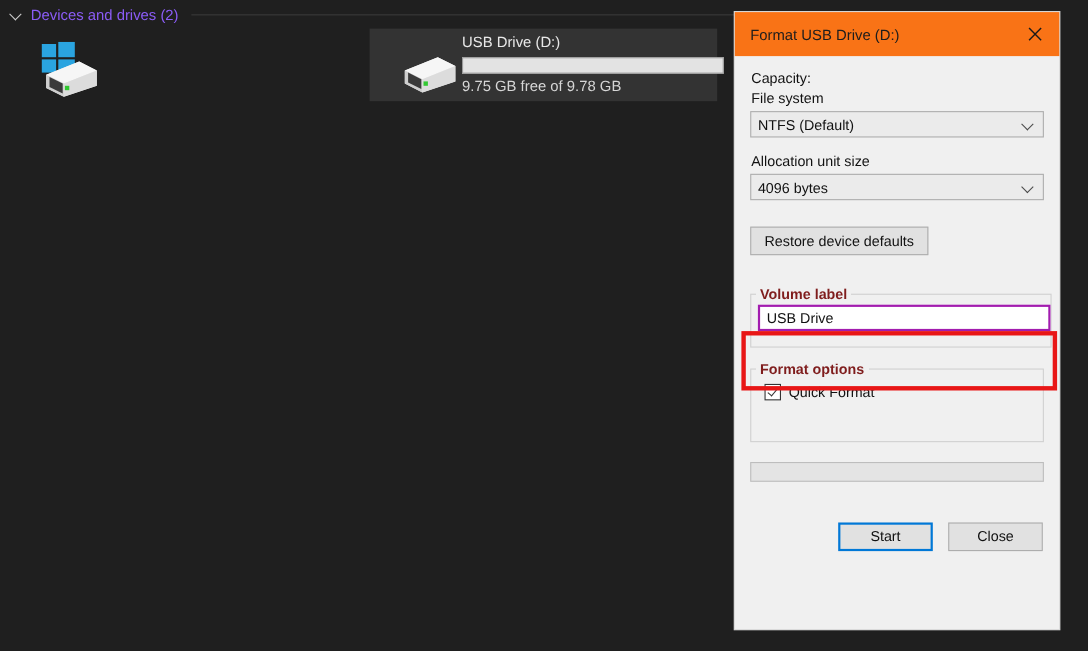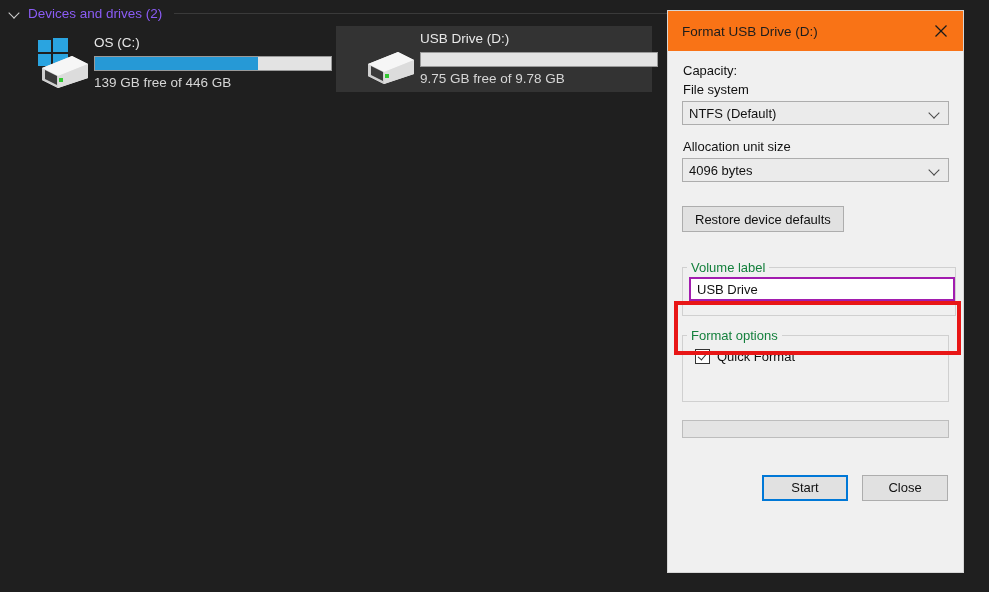--- a/index.html
+++ b/index.html
@@ -215,23 +215,24 @@
 
   
   fieldset.groupbox {
     border: 1px solid #d0d0d0;
     margin: 0;
     padding: 0;
     box-sizing: border-box;
   }
   fieldset.groupbox > legend {
     font-size: 13px;
-    color: #15803d;
+    color: #7f1d1d;
     padding: 0 4px;
     margin-left: 4px;
+    font-weight: bold;
   }
 
   #volume-group {
     height: 56px;
     position: relative;
   }
   .text-input {
     width: 266px;
     height: 24px;
     box-sizing: border-box;
@@ -333,27 +334,20 @@
         <rect x="14" y="16" width="13" height="12" fill="#2aa4e0"></rect>
         <rect x="29" y="16" width="15" height="13" fill="#2aa4e0"></rect>
       </g>
       <path d="M18 30 L48 18 L64 26 L64 40 L34 50 L18 42 Z" fill="#e9e9e9"></path>
       <path d="M18 30 L48 18 L64 26 L34 38 Z" fill="#f6f6f6"></path>
       <path d="M18 30 L34 38 L34 50 L18 42 Z" fill="#cfcfcf"></path>
       <path d="M34 38 L64 26 L64 40 L34 50 Z" fill="#dcdcdc"></path>
       <path d="M21 32 L33 38 L33 47 L21 41 Z" fill="#3b3b3b"></path>
       <rect x="35" y="40" width="4" height="4" fill="#32c832"></rect>
     </svg>
-    <div class="drive-text">
-      <div class="drive-name">OS (C:)</div>
-      <div class="bar-track">
-        <div class="bar-fill" id="bar-0" style="width: 69%; background: rgb(38, 153, 214);"></div>
-      </div>
-      <div class="drive-free">139 GB free of 446 GB</div>
-    </div>
   </div>
 
   <div class="drive-tile selected" id="tile-1" style="left:336px; top:26px;">
     <svg class="drive-icon" viewBox="0 0 66 52">
       <path d="M18 30 L48 18 L64 26 L64 40 L34 50 L18 42 Z" fill="#e9e9e9"></path>
       <path d="M18 30 L48 18 L64 26 L34 38 Z" fill="#f6f6f6"></path>
       <path d="M18 30 L34 38 L34 50 L18 42 Z" fill="#cfcfcf"></path>
       <path d="M34 38 L64 26 L64 40 L34 50 Z" fill="#dcdcdc"></path>
       <path d="M21 32 L33 38 L33 47 L21 41 Z" fill="#3b3b3b"></path>
       <rect x="35" y="40" width="4" height="4" fill="#32c832"></rect>

